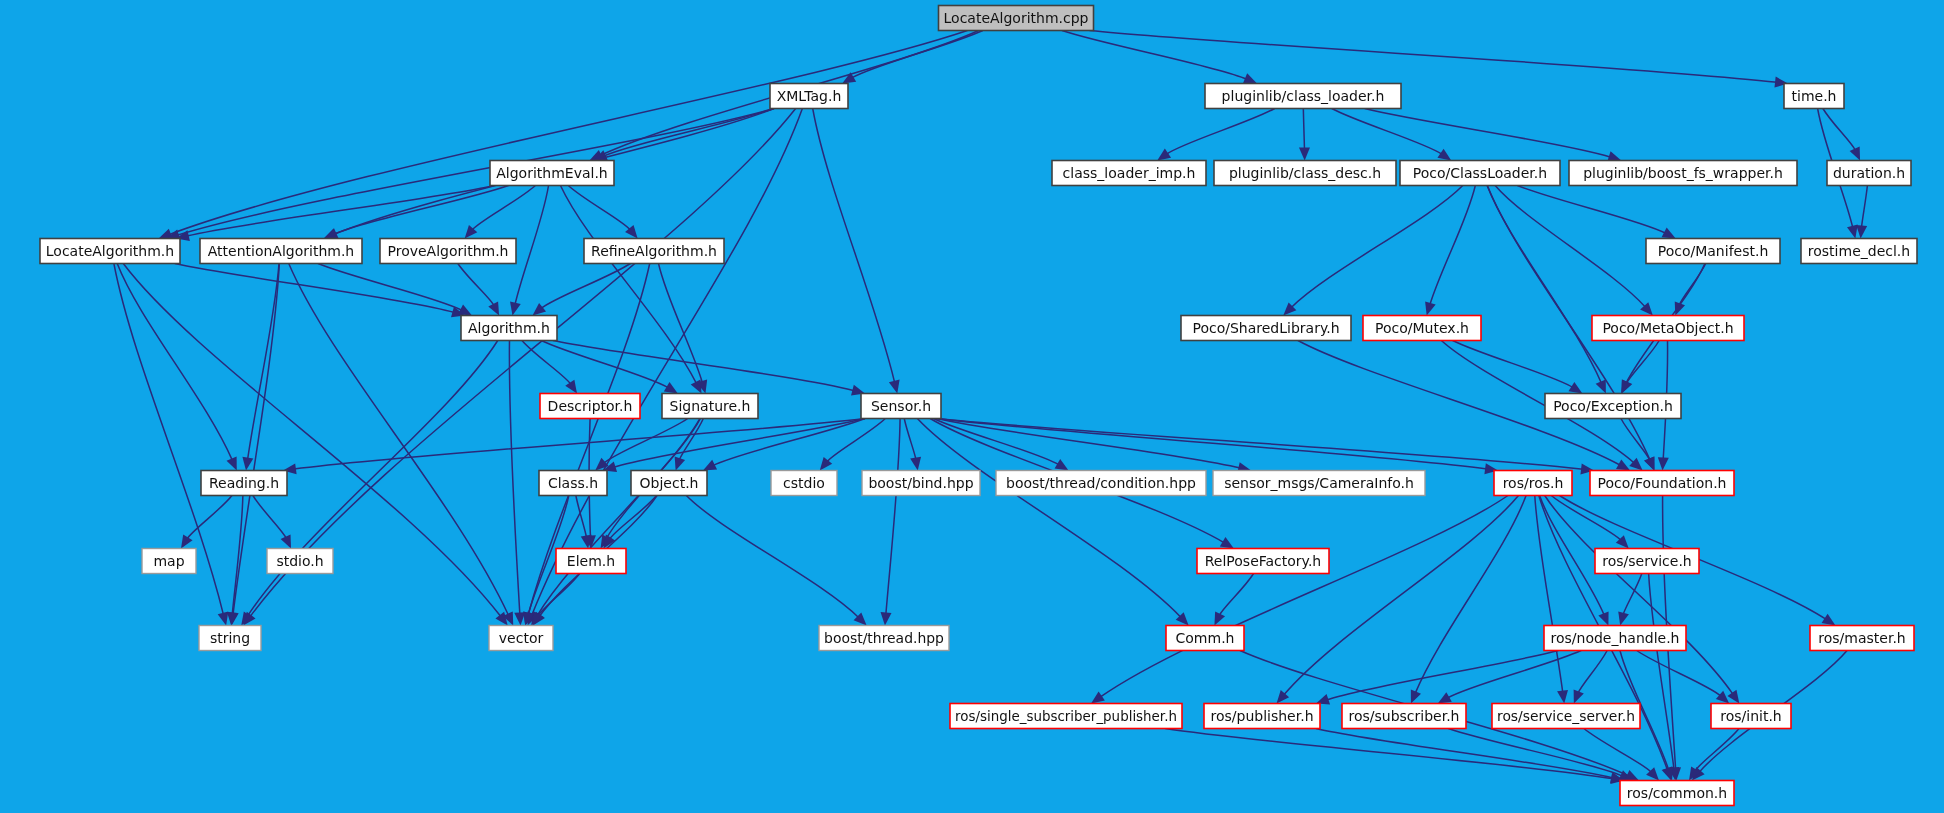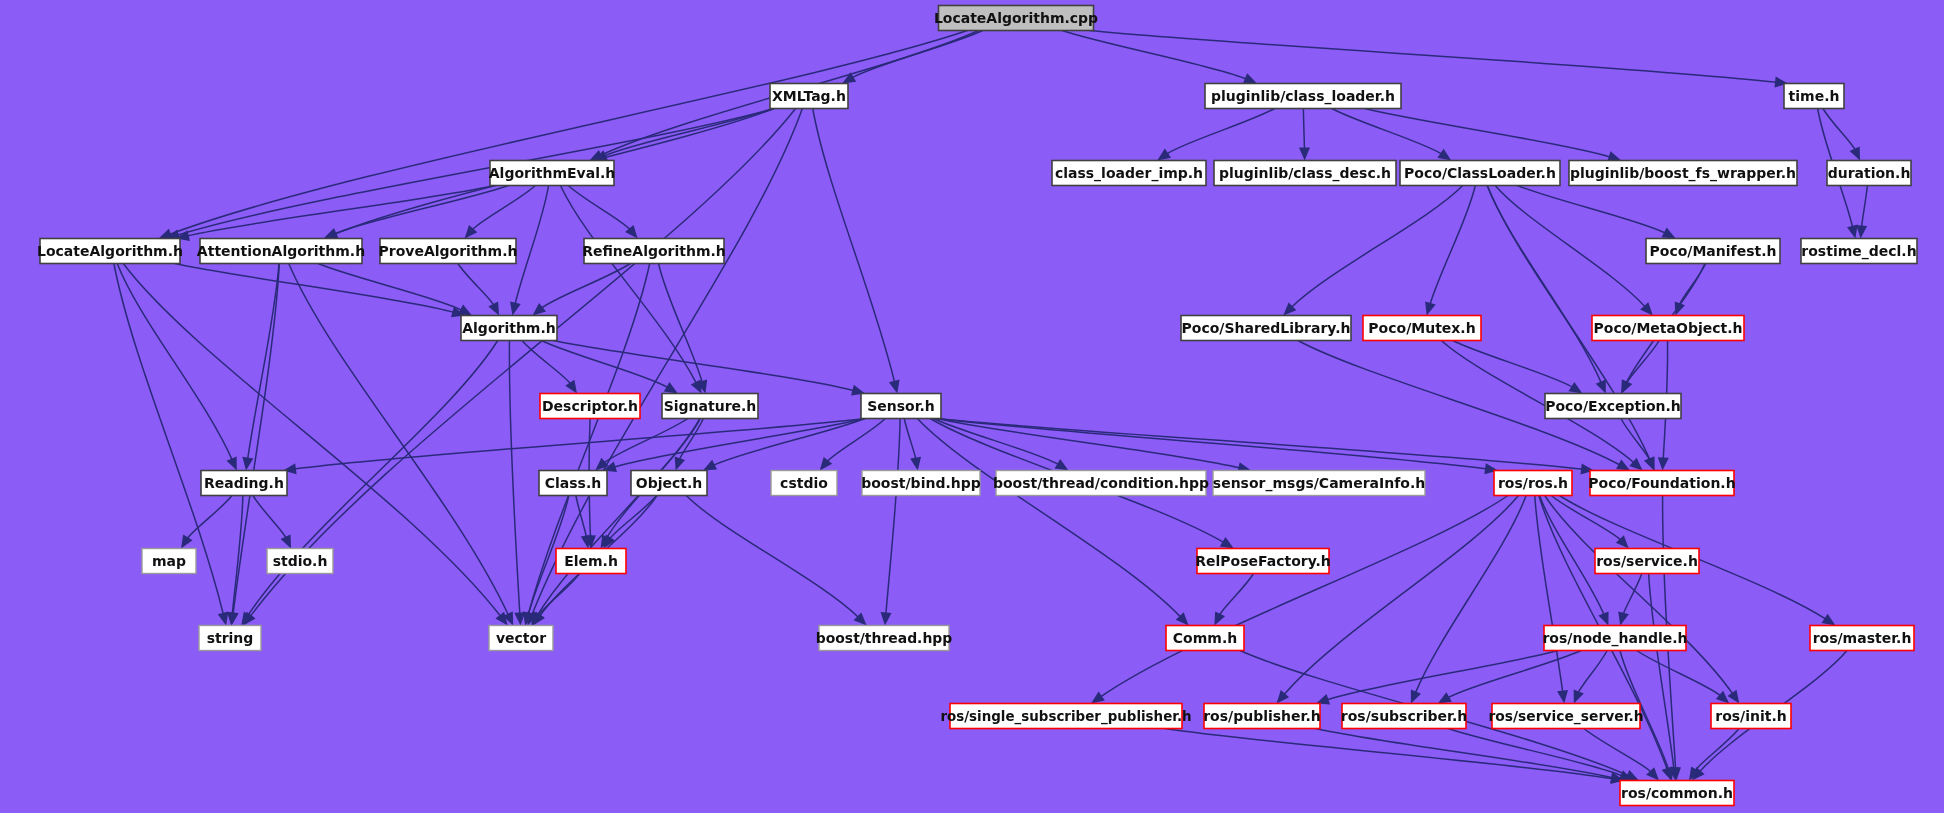--- a/index.html
+++ b/index.html
@@ -1,17 +1,17 @@
 <!DOCTYPE html>
 <html><head>
 <meta charset="utf-8">
 <style>
   html,body{margin:0;padding:0;background:#ffffff;}
   body{font-family:"DejaVu Sans","Liberation Sans",sans-serif;}
-  #graph-root{position:relative;width:1944px;height:813px;background:#8b5cf6;overflow:hidden;font-weight:bold;}
+  #graph-root{position:relative;width:1944px;height:813px;background:#0ea5e9;overflow:hidden;}
   svg#graph-canvas{position:absolute;left:0;top:0;width:1944px;height:813px;}
   .node-rect{fill:#ffffff;stroke:#404040;stroke-width:1.6px;}
   .node-rect.root{fill:#bfbfbf;stroke:#404040;stroke-width:1.6px;}
   .node-rect.red{fill:#ffffff;stroke:#ff0000;stroke-width:1.6px;}
   .node-rect.grey{fill:#ffffff;stroke:#9a9a9a;stroke-width:1.4px;}
   .node-label{font-family:"DejaVu Sans","Liberation Sans",sans-serif;
       fill:#111111;text-anchor:middle;dominant-baseline:middle;}
   .edge-path{fill:none;stroke:#2a2a7a;stroke-width:1.5px;}
   .edge-head{fill:#2a2a7a;stroke:none;}
   .node-g{cursor:pointer;}

